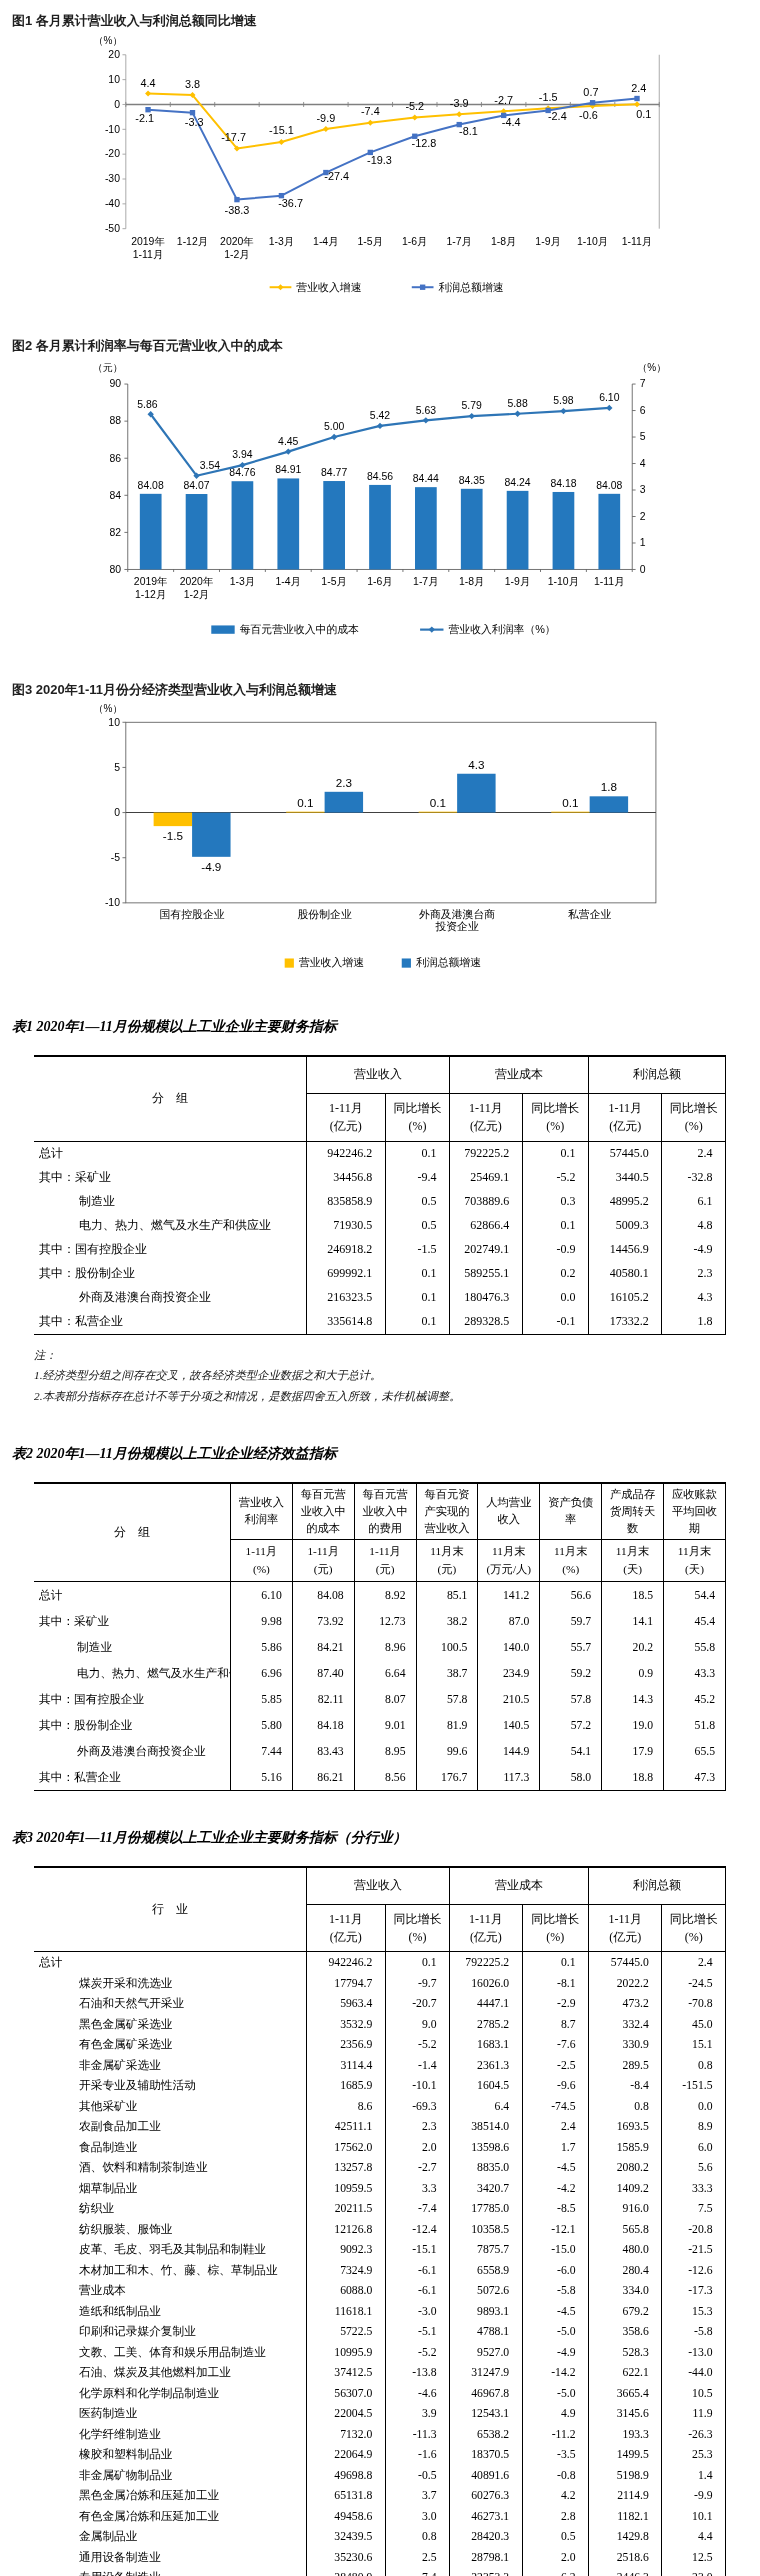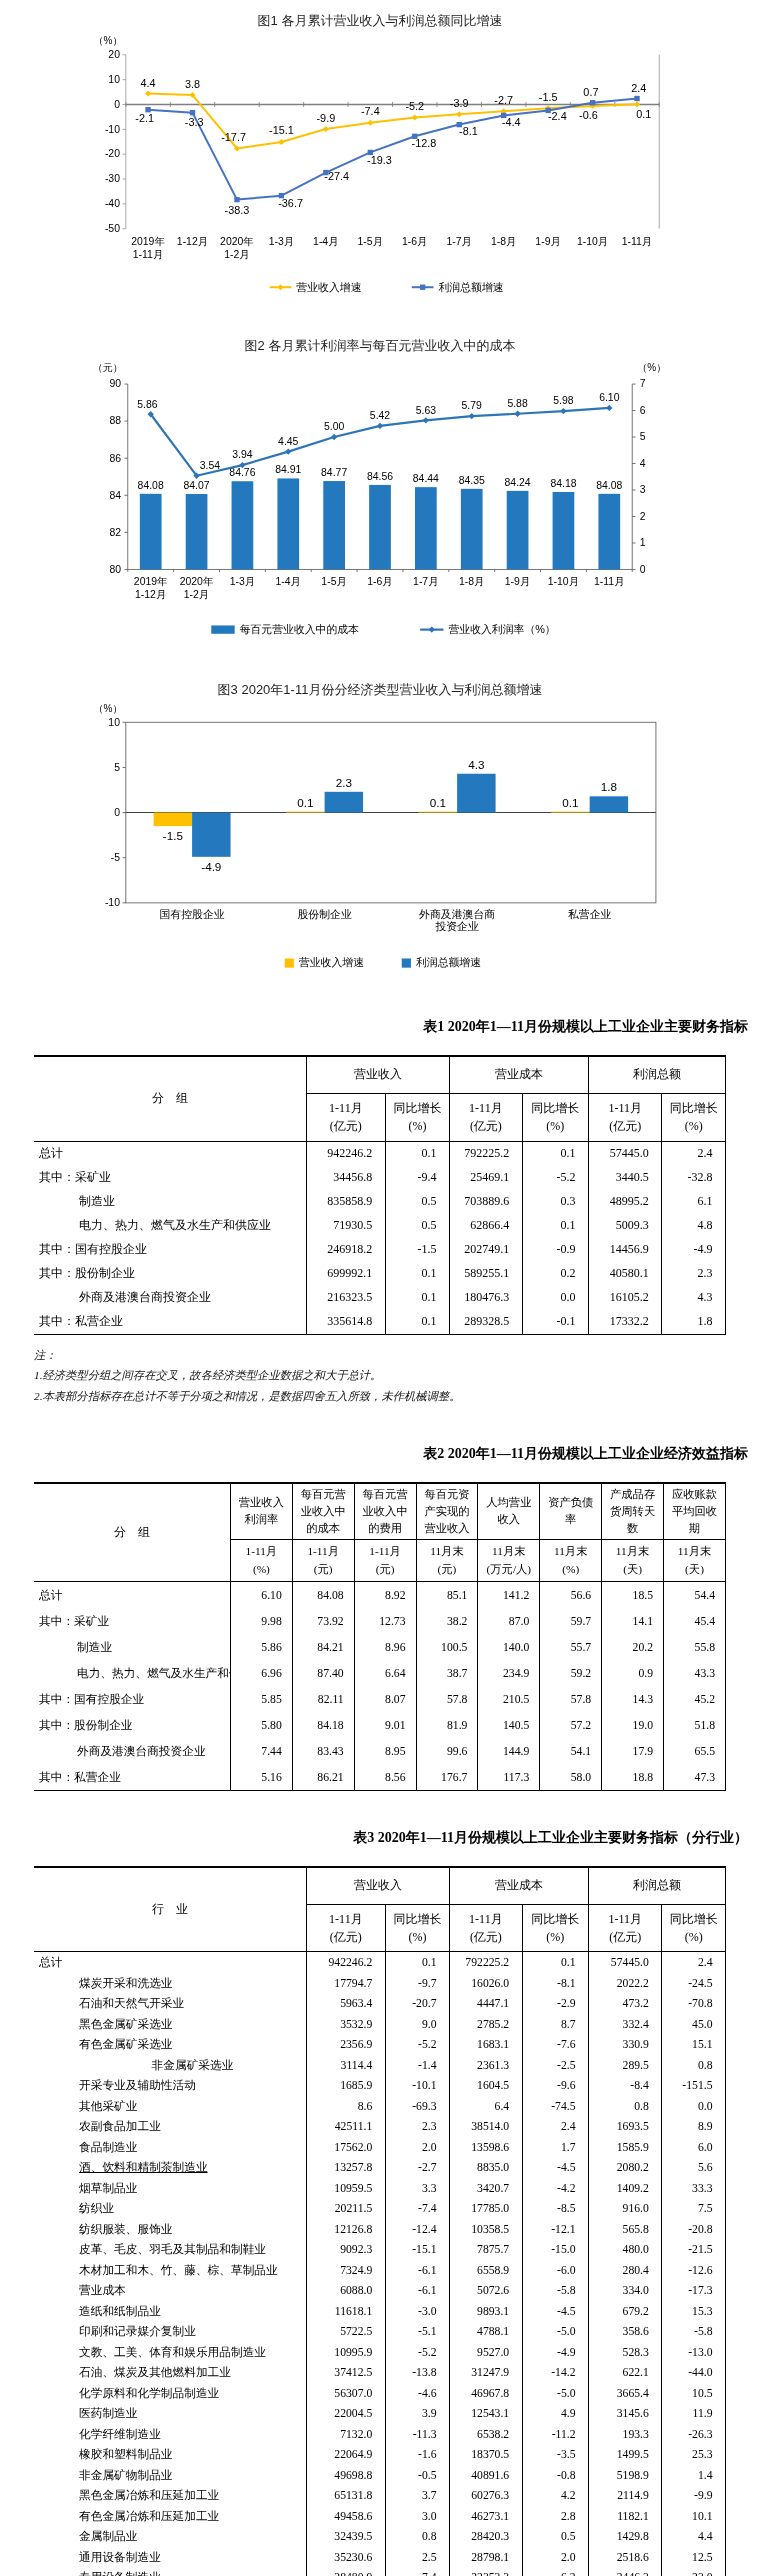--- a/index.html
+++ b/index.html
@@ -1,23 +1,23 @@
 <!DOCTYPE html>
 <html style="font-size:13.4px"><head>
 <meta charset="utf-8">
 <style>
   html,body{margin:0;padding:0;background:#fff;}
   body{width:760px;font-family:"Liberation Sans","DejaVu Sans",sans-serif;color:#000;}
   .doc{width:736px;margin:0 auto;padding:3.3px 0 22px;}
-  .fig-title{font-size:13px;font-weight:normal;text-align:center;color:#1f1f1f;margin:8.4px 0 3.3px;}
+  .fig-title{font-size:13px;font-weight:bold;text-align:left;color:#1f1f1f;margin:8.4px 0 3.3px;}
   .fig-title.gap{margin-top:28.4px;}
   .chart-wrap{text-align:center;}
   .chart-wrap svg{display:block;margin:0 auto;}
-  .tbl-title{font-size:14px;font-weight:bold;text-align:right;margin:38px 0 18.4px;
-             font-family:"Liberation Serif","DejaVu Serif",serif;}
+  .tbl-title{font-size:14px;font-weight:bold;text-align:left;margin:38px 0 18.4px;
+             font-family:"Liberation Serif","DejaVu Serif",serif;font-style:italic;}
   table.fin{width:692px;margin:0 auto;border-collapse:collapse;border-top:2.5px solid #000;
             border-bottom:1.7px solid #000;font-family:"Liberation Serif","DejaVu Serif",serif;
             font-size:12px;table-layout:fixed;}
   .fin th{font-weight:normal;padding:1.7px 2.5px;}
   .fin .grp{border-bottom:0.8px solid #000;height:33px;text-align:center;}
   .fin th.lab{border-bottom:0.8px solid #000;text-align:center;}
   .fin .sub{border-bottom:0.8px solid #000;height:43px;text-align:center;line-height:1.55;}
   .fin .num{border-left:0.8px solid #000;}
   .fin .edge{border-right:0.8px solid #000;}
   .fin td{padding:0;}
@@ -711,21 +711,21 @@
             <tr>
               <td class="lab" style="padding-left: 45px;">有色金属矿采选业</td>
               <td class="val num">2356.9</td>
               <td class="val num">-5.2</td>
               <td class="val num">1683.1</td>
               <td class="val num">-7.6</td>
               <td class="val num">330.9</td>
               <td class="val num edge">15.1</td>
             </tr>
             <tr>
-              <td class="lab" style="padding-left: 45px; text-align: center;">非金属矿采选业</td>
+              <td class="lab" style="padding-left: 45px;">非金属矿采选业</td>
               <td class="val num">3114.4</td>
               <td class="val num">-1.4</td>
               <td class="val num">2361.3</td>
               <td class="val num">-2.5</td>
               <td class="val num">289.5</td>
               <td class="val num edge">0.8</td>
             </tr>
             <tr>
               <td class="lab" style="padding-left: 45px;">开采专业及辅助性活动</td>
               <td class="val num">1685.9</td>
@@ -756,21 +756,21 @@
             <tr>
               <td class="lab" style="padding-left: 45px;">食品制造业</td>
               <td class="val num">17562.0</td>
               <td class="val num">2.0</td>
               <td class="val num">13598.6</td>
               <td class="val num">1.7</td>
               <td class="val num">1585.9</td>
               <td class="val num edge">6.0</td>
             </tr>
             <tr>
-              <td class="lab" style="padding-left: 45px; text-decoration: underline;">酒、饮料和精制茶制造业</td>
+              <td class="lab" style="padding-left: 45px;">酒、饮料和精制茶制造业</td>
               <td class="val num">13257.8</td>
               <td class="val num">-2.7</td>
               <td class="val num">8835.0</td>
               <td class="val num">-4.5</td>
               <td class="val num">2080.2</td>
               <td class="val num edge">5.6</td>
             </tr>
             <tr>
               <td class="lab" style="padding-left: 45px;">烟草制品业</td>
               <td class="val num">10959.5</td>

